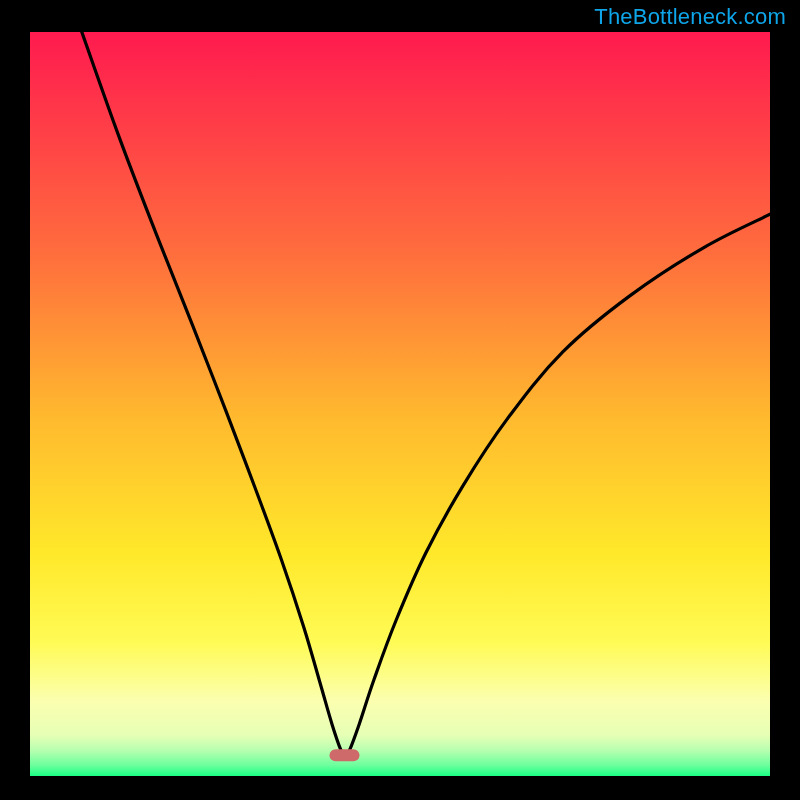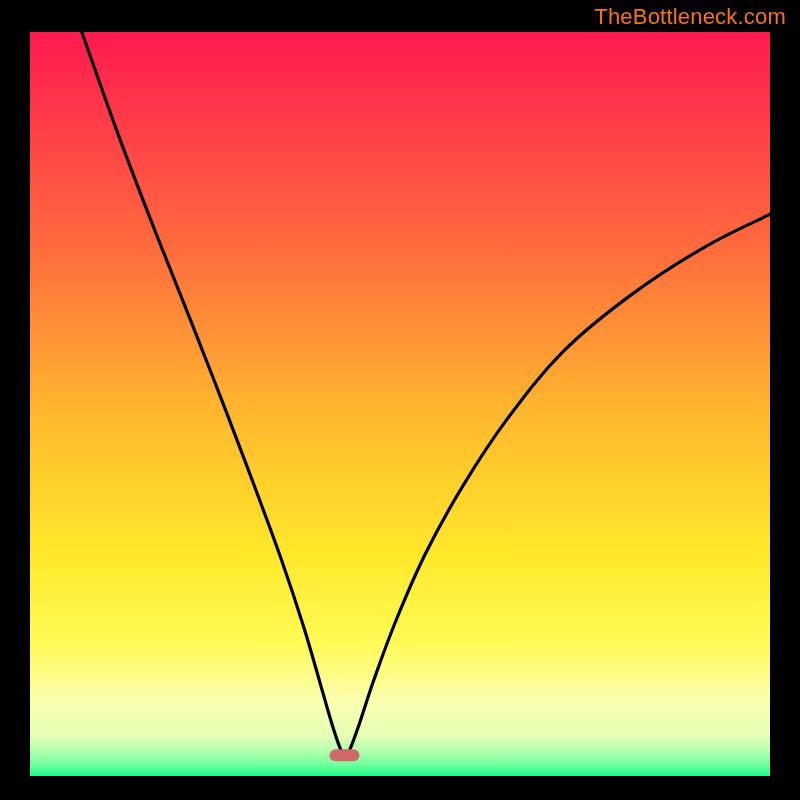--- a/index.html
+++ b/index.html
@@ -18,21 +18,21 @@
     height: 800px;
     background: #000;
   }
   .watermark {
     position: absolute;
     top: 4px;
     right: 14px;
     font-family: Arial, Helvetica, sans-serif;
     font-size: 22px;
     font-weight: 500;
-    color: #f97316;
+    color: #0ea5e9;
     letter-spacing: 0.2px;
   }
   svg {
     position: absolute;
     left: 0;
     top: 0;
   }
 </style>
 </head>
 <body>

